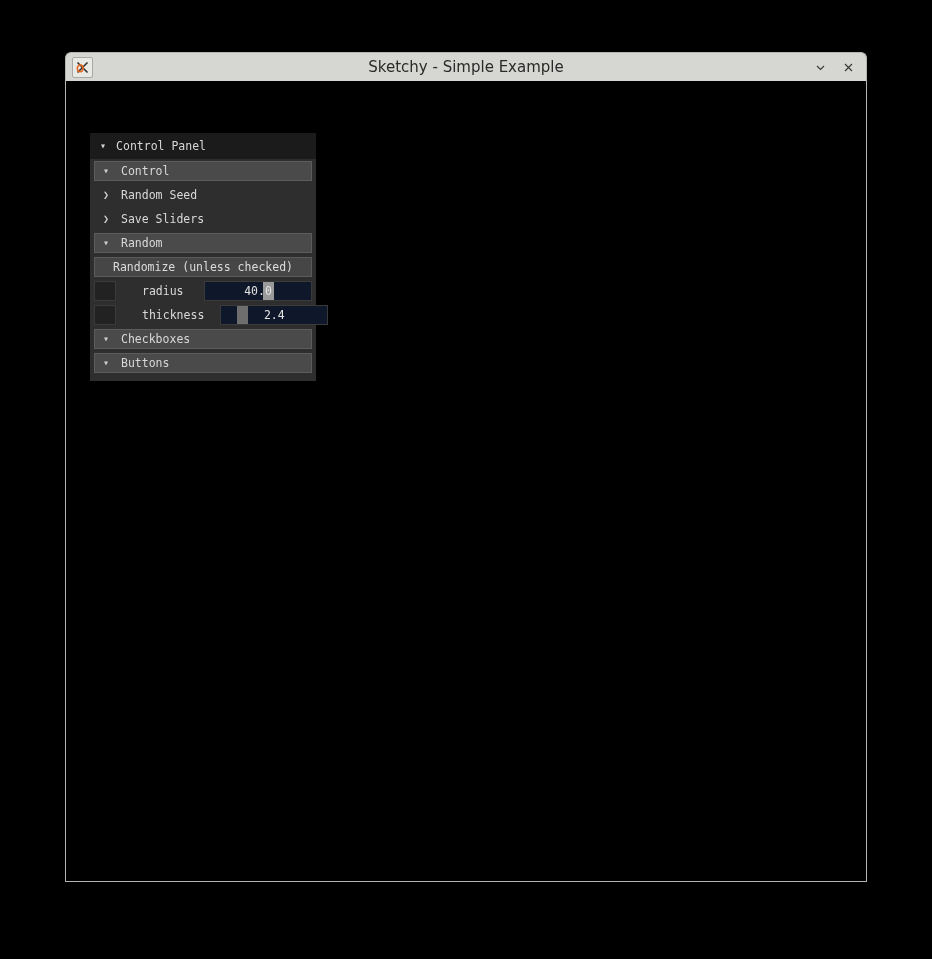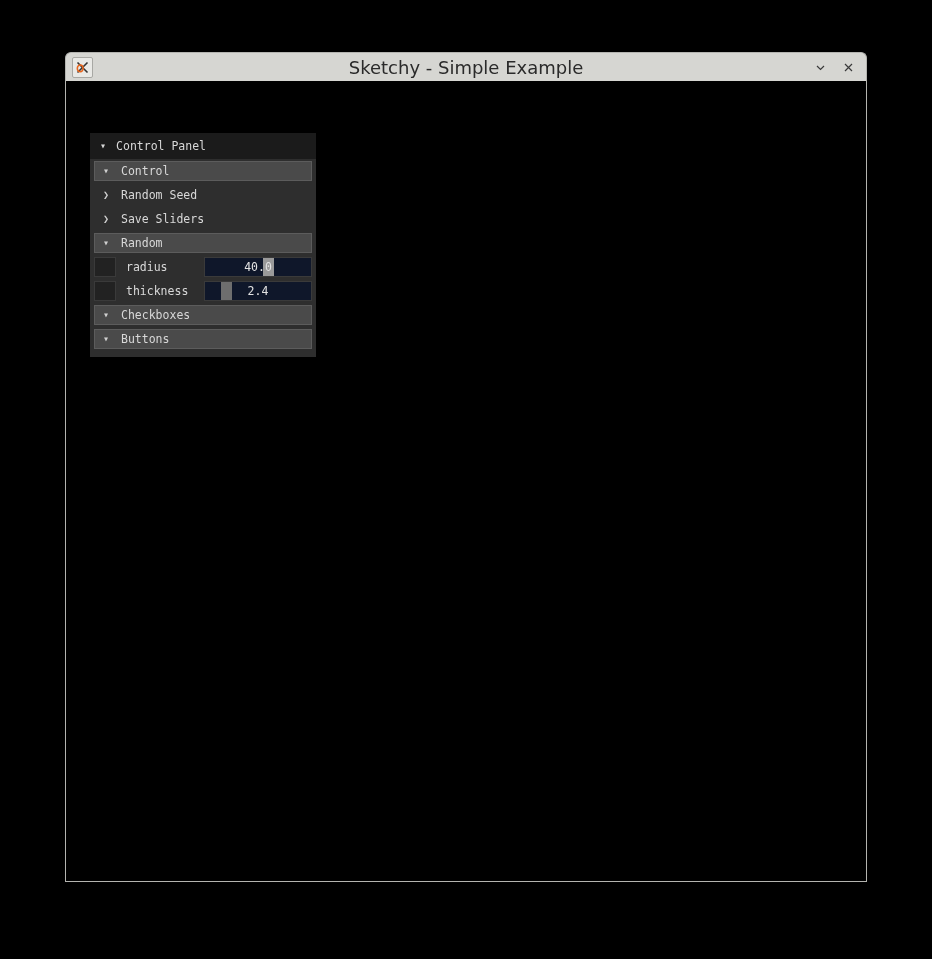--- a/index.html
+++ b/index.html
@@ -51,21 +51,21 @@
     flex: none;
   }
   #app-icon svg { display: block; }
 
   #window-title {
     position: absolute;
     left: 0;
     right: 0;
     text-align: center;
     font-family: "DejaVu Sans", sans-serif;
-    font-size: 18px;
+    font-size: 15px;
     color: #2a2a2a;
     pointer-events: none;
   }
 
   #window-controls {
     margin-left: auto;
     margin-right: 10px;
     display: flex;
     align-items: center;
     gap: 12px;
@@ -150,21 +150,21 @@
   .btn-row {
     background: #464646;
     border: 1px solid #5a5a5a;
     color: #dcdcdc;
     justify-content: center;
   }
 
   
   .slider-row {
     background: transparent;
-    gap: 0;
+    gap: 16px;
   }
   .cb-box {
     width: 22px;
     height: 20px;
     background: #222222;
     border: 1px solid #3a3a3a;
     box-sizing: border-box;
     flex: none;
   }
   .slider-label {
@@ -254,20 +254,23 @@
             <span>Random Seed</span>
           </div>
           <div class="row tree-row bare">
             <span class="tri tri-right">❯</span>
             <span>Save Sliders</span>
           </div>
           <div class="row tree-row filled">
             <span class="tri tri-down">▾</span>
             <span>Random</span>
           </div>
+          <div class="row btn-row">
+            <span>Randomize (unless checked)</span>
+          </div>
           <div class="row slider-row">
             <div class="cb-box"></div>
             <div class="slider-label">radius</div>
             <div class="slider-track">
               <div class="slider-handle" style="background: rgb(154, 154, 154); left: 55%;"></div>
               <div class="slider-value">40.0</div>
             </div>
           </div>
           <div class="row slider-row">
             <div class="cb-box"></div>

